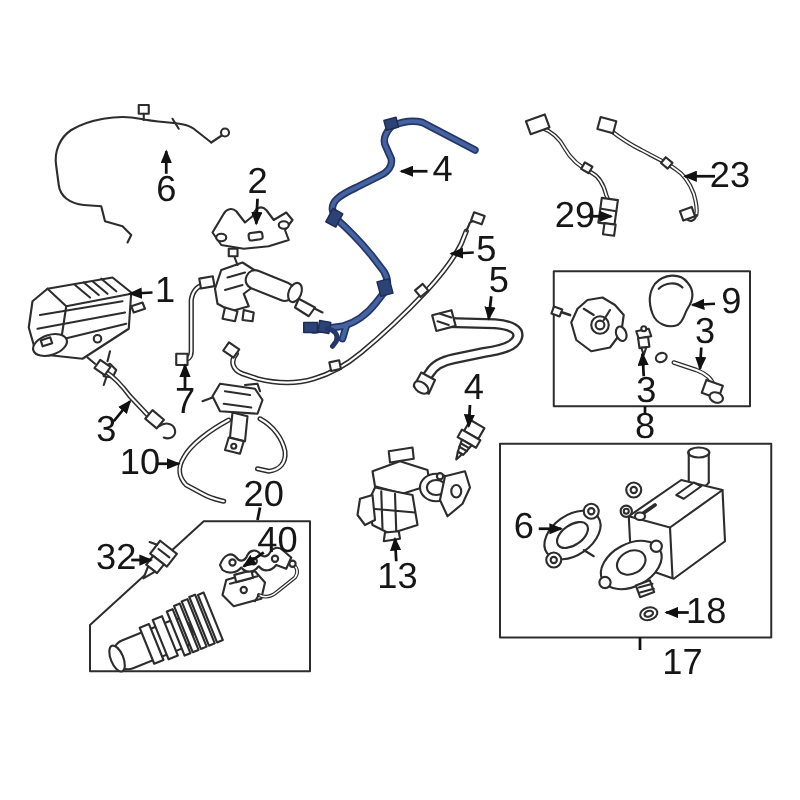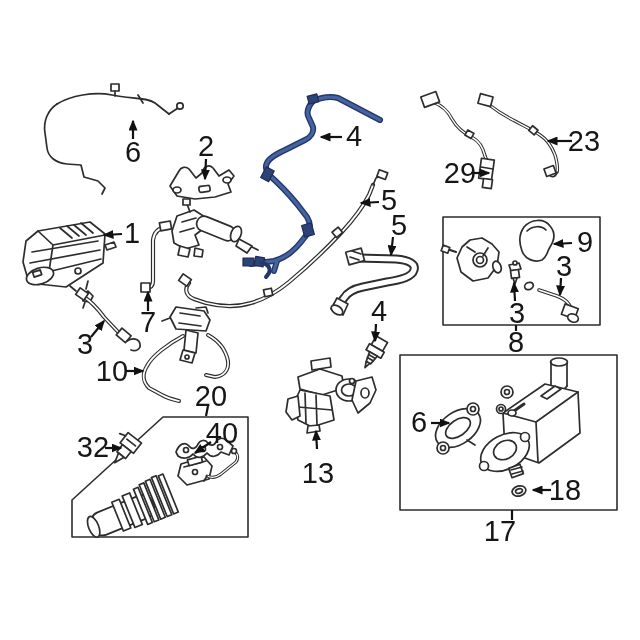--- a/index.html
+++ b/index.html
@@ -314,25 +314,25 @@
   <div class="num" style="left:85px;top:344px">3</div>
   <div class="num" style="left:354px;top:136px">4</div>
   <div class="num" style="left:389px;top:200px">5</div>
   <div class="num" style="left:133px;top:152px">6</div>
   <div class="num" style="left:148px;top:322px">7</div>
   <div class="num" style="left:516px;top:342px">8</div>
   <div class="num" style="left:585px;top:242px">9</div>
   <div class="num" style="left:517px;top:313px">3</div>
   <div class="num" style="left:564px;top:266px">3</div>
   <div class="num" style="left:399px;top:225px">5</div>
-  <div class="num" style="left:318px;top:473px">13</div>
+  <div class="num" style="left:318px;top:462px">13</div>
   <div class="num" style="left:419px;top:422px">6</div>
   <div class="num" style="left:379px;top:311px">4</div>
   <div class="num" style="left:112px;top:371px">10</div>
-  <div class="num" style="left:500px;top:531px">17</div>
+  <div class="num" style="left:546px;top:531px">17</div>
   <div class="num" style="left:565px;top:490px">18</div>
   <div class="num" style="left:211px;top:396px">20</div>
   <div class="num" style="left:222px;top:433px">40</div>
   <div class="num" style="left:93px;top:447px">32</div>
   <div class="num" style="left:460px;top:173px">29</div>
   <div class="num" style="left:584px;top:141px">23</div>
 
 </div>
 
 </body></html>

